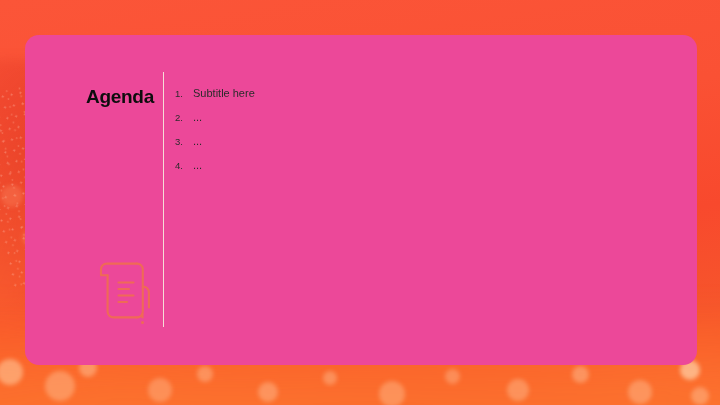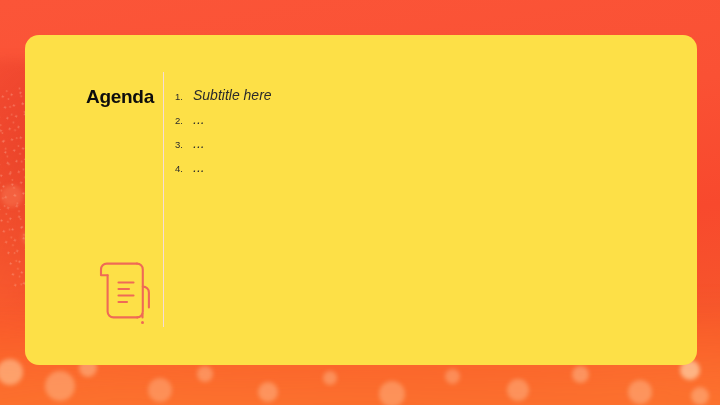--- a/index.html
+++ b/index.html
@@ -76,21 +76,21 @@
     pointer-events: none;
   }
 
   
   #card {
     position: absolute;
     left: 25px;
     top: 35px;
     width: 672px;
     height: 330px;
-    background: #fde047;
+    background: #ec4899;
     border-radius: 14px;
   }
 
   #agenda-title {
     position: absolute;
     left: 40px;
     top: 52px;
     width: 110px;
     text-align: center;
     font-size: 19px;
@@ -129,23 +129,22 @@
   }
 
   .item-num {
     width: 18px;
     flex: 0 0 18px;
     font-size: 9.5px;
     color: #2b2b2b;
   }
 
   .item-text {
-    font-size: 14px;
+    font-size: 11px;
     color: #2b2b2b;
-    font-style: italic;
   }
 
   #scroll-icon {
     position: absolute;
     left: 68px;
     top: 225px;
     width: 62px;
     height: 66px;
   }
   #scroll-icon svg { display: block; width: 100%; height: 100%; }

